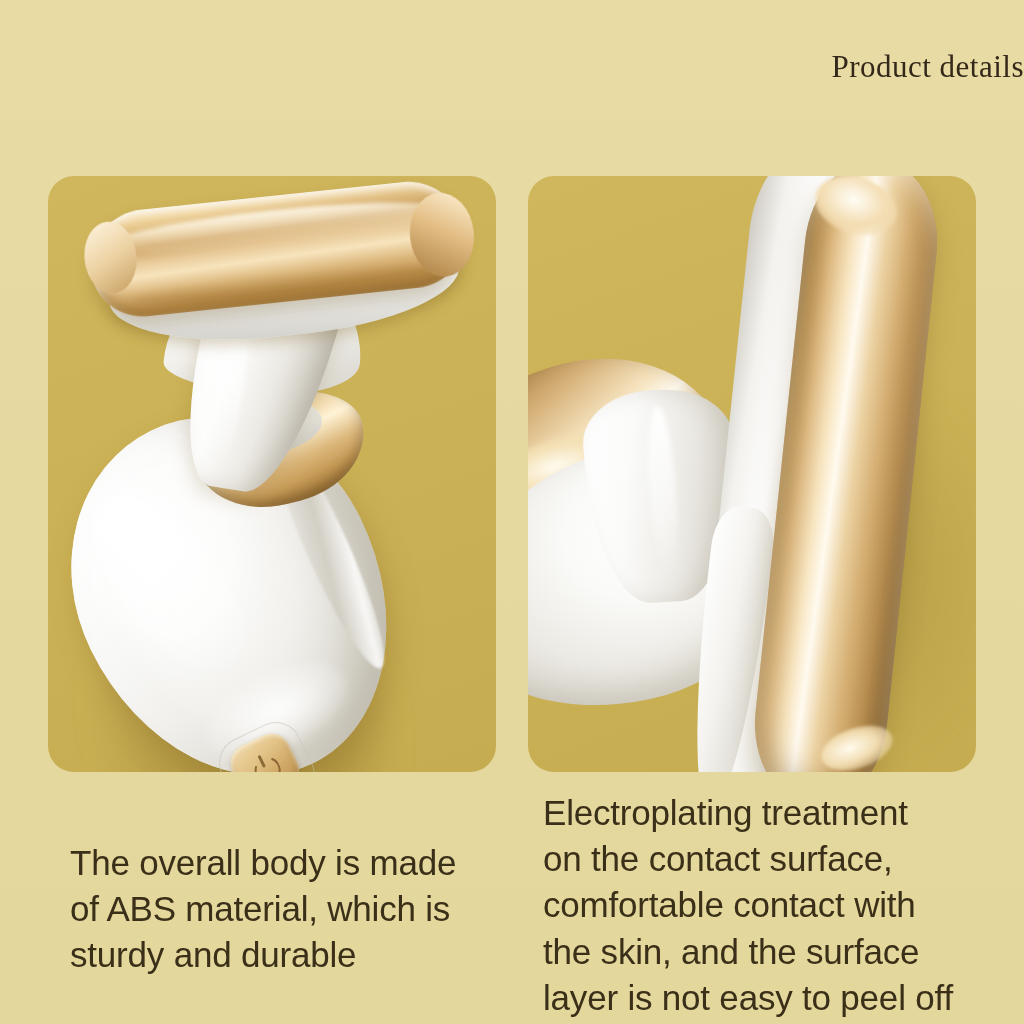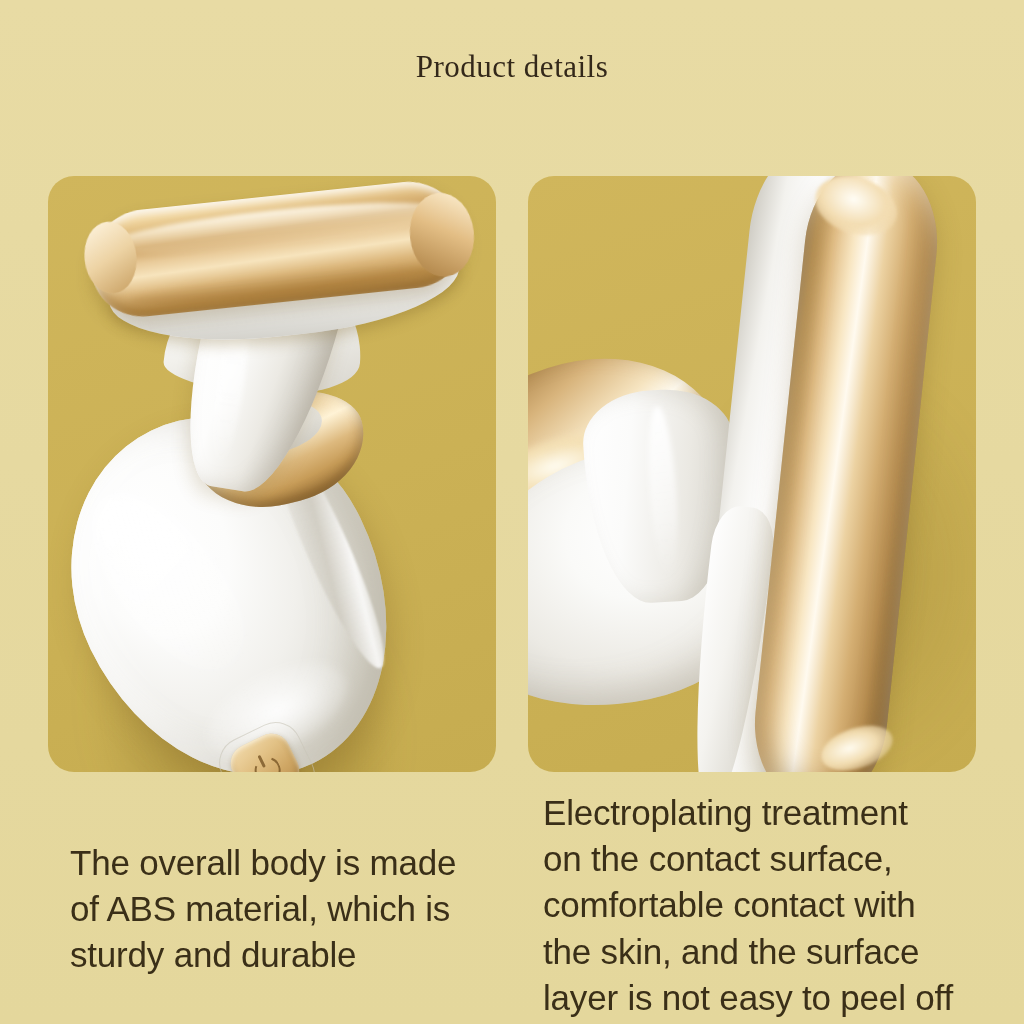--- a/index.html
+++ b/index.html
@@ -20,21 +20,21 @@
     height: 1024px;
     background: linear-gradient(180deg, #e8dba4 0%, #e6d9a0 45%, #e4d79c 100%);
   }
 
   
   #page-title {
     position: absolute;
     left: 0;
     top: 50px;
     width: 1024px;
-    text-align: center;
+    text-align: right;
     font-family: "Liberation Serif", "DejaVu Serif", serif;
     font-size: 31px;
     font-weight: 400;
     letter-spacing: 0.5px;
     color: #33281a;
     line-height: 1.1;
   }
 
   
   .photo-panel {

